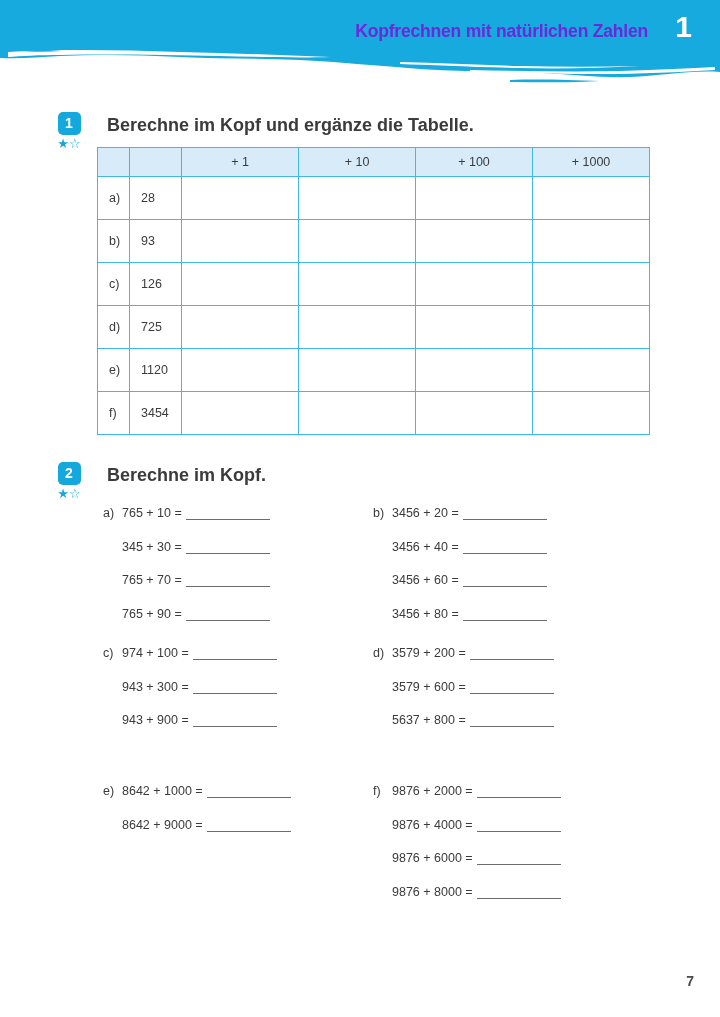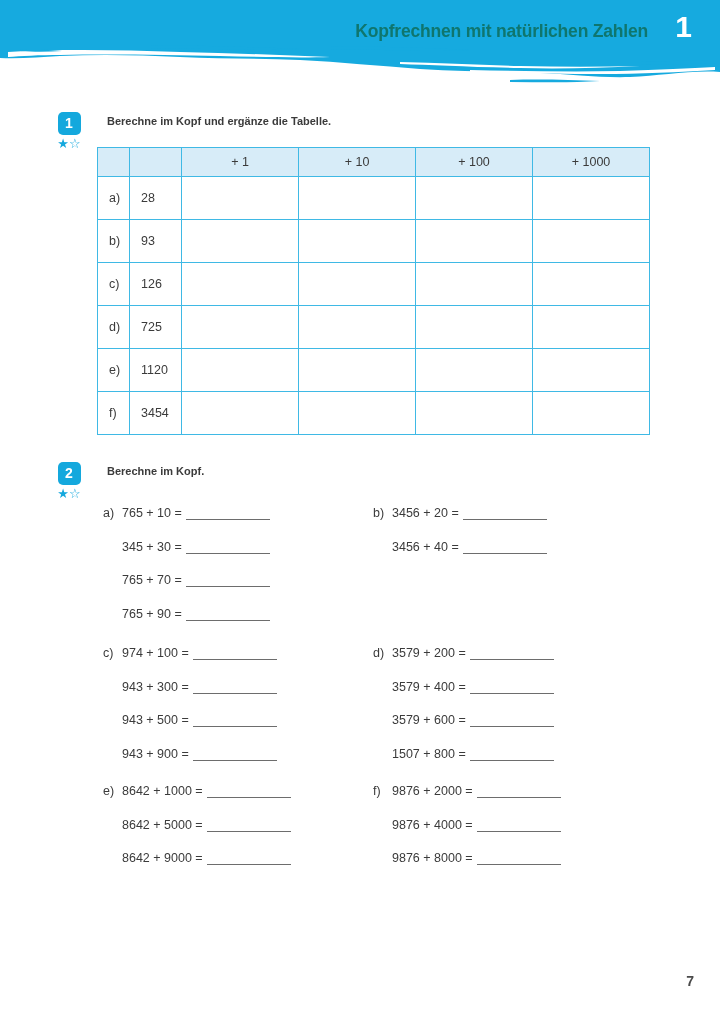--- a/index.html
+++ b/index.html
@@ -29,21 +29,21 @@
     width: 720px;
     height: 92px;
     display: block;
   }
   .banner-title {
     position: absolute;
     right: 72px;
     top: 21px;
     font-size: 17.5px;
     font-weight: bold;
-    color: #0f766e;
+    color: #6d28d9;
     letter-spacing: -0.2px;
     white-space: nowrap;
     text-align: left;
   }
   .banner-chapter {
     position: absolute;
     right: 28px;
     top: 12px;
     font-size: 30px;
     font-weight: bold;
@@ -79,21 +79,21 @@
     font-size: 13px;
     color: #14A8DD;
     letter-spacing: 0px;
     line-height: 14px;
     white-space: nowrap;
   }
   .ex-title {
     position: absolute;
     left: 55px;
     top: 3px;
-    font-size: 11px;
+    font-size: 18px;
     font-weight: bold;
     color: #3b3b3b;
     white-space: nowrap;
   }
 
   
   .tbl {
     position: absolute;
     border-collapse: collapse;
     table-layout: fixed;
@@ -289,97 +289,97 @@
   <div class="task-row">
     <span class="task-label">b)</span>
     <span class="task-expr">3456 + 20 =</span>
     <span class="task-line"></span>
   </div>
   <div class="task-row">
     <span class="task-label"></span>
     <span class="task-expr">3456 + 40 =</span>
     <span class="task-line"></span>
   </div>
+  <div class="task-row">
+    <span class="task-label"></span>
+    <span class="task-expr">3456 + 60 =</span>
+    <span class="task-line"></span>
+  </div>
+  <div class="task-row">
+    <span class="task-label"></span>
+    <span class="task-expr">3456 + 80 =</span>
+    <span class="task-line"></span>
+  </div>
 </div>
 
 <div class="task-col" style="left:103px; top:646px;">
   <div class="task-row">
     <span class="task-label">c)</span>
     <span class="task-expr">974 + 100 =</span>
     <span class="task-line"></span>
   </div>
   <div class="task-row">
     <span class="task-label"></span>
     <span class="task-expr">943 + 300 =</span>
     <span class="task-line"></span>
   </div>
   <div class="task-row">
     <span class="task-label"></span>
-    <span class="task-expr">943 + 500 =</span>
-    <span class="task-line"></span>
-  </div>
-  <div class="task-row">
-    <span class="task-label"></span>
     <span class="task-expr">943 + 900 =</span>
     <span class="task-line"></span>
   </div>
 </div>
 
 <div class="task-col" style="left:373px; top:646px;">
   <div class="task-row">
     <span class="task-label">d)</span>
     <span class="task-expr">3579 + 200 =</span>
     <span class="task-line"></span>
   </div>
   <div class="task-row">
     <span class="task-label"></span>
-    <span class="task-expr">3579 + 400 =</span>
-    <span class="task-line"></span>
-  </div>
-  <div class="task-row">
-    <span class="task-label"></span>
     <span class="task-expr">3579 + 600 =</span>
     <span class="task-line"></span>
   </div>
   <div class="task-row">
     <span class="task-label"></span>
-    <span class="task-expr">1507 + 800 =</span>
+    <span class="task-expr">5637 + 800 =</span>
     <span class="task-line"></span>
   </div>
 </div>
 
 <div class="task-col" style="left:103px; top:784px;">
   <div class="task-row">
     <span class="task-label">e)</span>
     <span class="task-expr">8642 + 1000 =</span>
     <span class="task-line"></span>
   </div>
   <div class="task-row">
     <span class="task-label"></span>
-    <span class="task-expr">8642 + 5000 =</span>
-    <span class="task-line"></span>
-  </div>
-  <div class="task-row">
-    <span class="task-label"></span>
     <span class="task-expr">8642 + 9000 =</span>
     <span class="task-line"></span>
   </div>
 </div>
 
 <div class="task-col" style="left:373px; top:784px;">
   <div class="task-row">
     <span class="task-label">f)</span>
     <span class="task-expr">9876 + 2000 =</span>
     <span class="task-line"></span>
   </div>
   <div class="task-row">
     <span class="task-label"></span>
     <span class="task-expr">9876 + 4000 =</span>
     <span class="task-line"></span>
   </div>
   <div class="task-row">
     <span class="task-label"></span>
+    <span class="task-expr">9876 + 6000 =</span>
+    <span class="task-line"></span>
+  </div>
+  <div class="task-row">
+    <span class="task-label"></span>
     <span class="task-expr">9876 + 8000 =</span>
     <span class="task-line"></span>
   </div>
 </div>
 
 <div class="page-no">7</div>
 
 </body></html>

